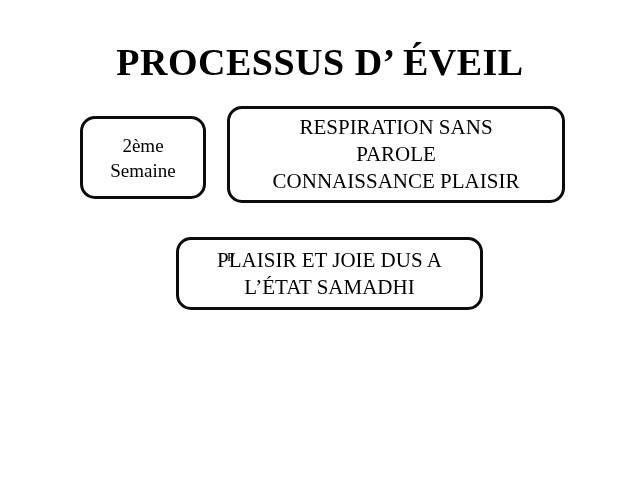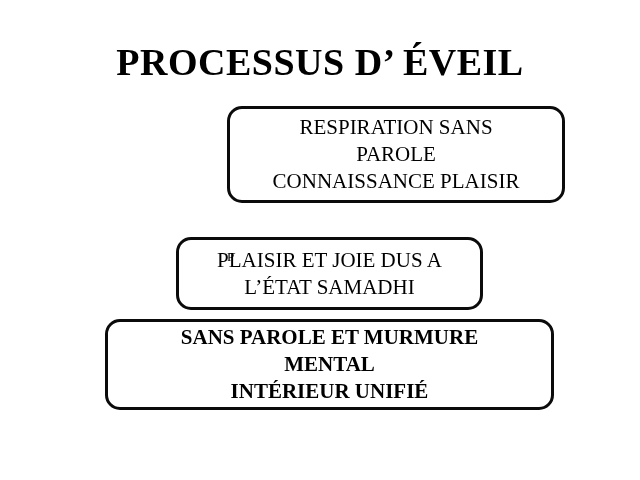--- a/index.html
+++ b/index.html
@@ -111,32 +111,31 @@
     font-weight: bold;
   }
 </style>
 </head>
 <body>
 
 <div id="slide">
 
   <div id="slide-title">PROCESSUS D’ ÉVEIL</div>
 
+  <div class="node" id="node-week">
+    <span class="node-text">2ème
+Semaine</span>
+  </div>
 
   <div class="node" id="node-breath">
     <span class="node-text">RESPIRATION SANS
 PAROLE
 CONNAISSANCE PLAISIR</span>
   </div>
 
   <div class="node" id="node-joy">
     <span class="node-text">PLAISIR ET JOIE DUS A
 L’ÉTAT  SAMADHI</span>
     <span id="stray-glyph">P</span>
   </div>
 
-  <div class="node" id="node-silence">
-    <span class="node-text">SANS PAROLE ET MURMURE
-MENTAL
-INTÉRIEUR UNIFIÉ</span>
-  </div>
 
 </div>
 
 </body></html>

